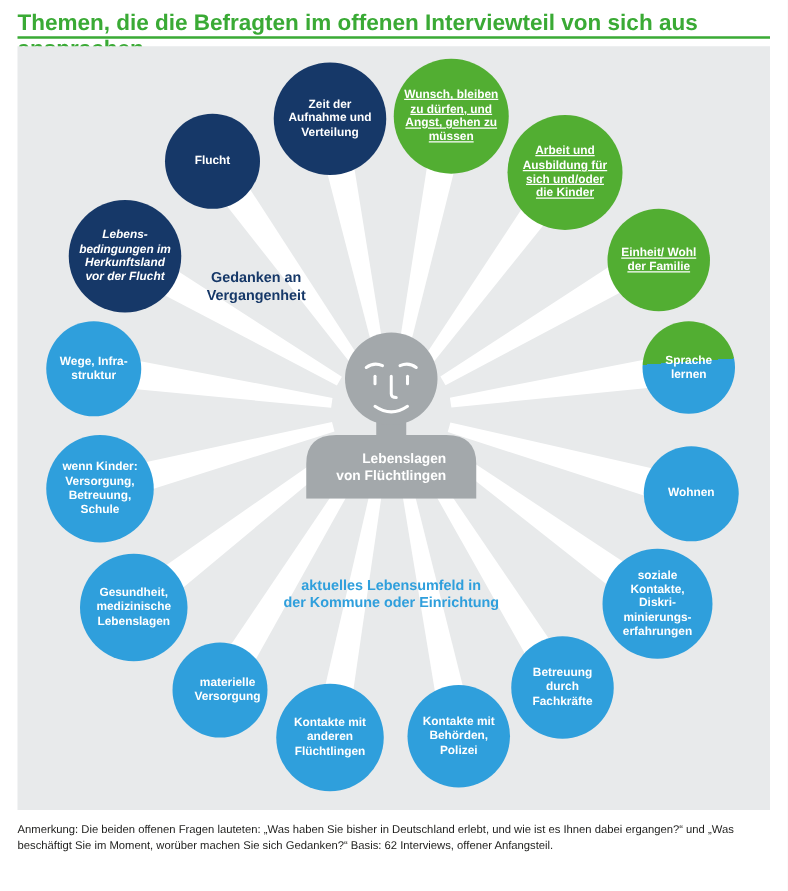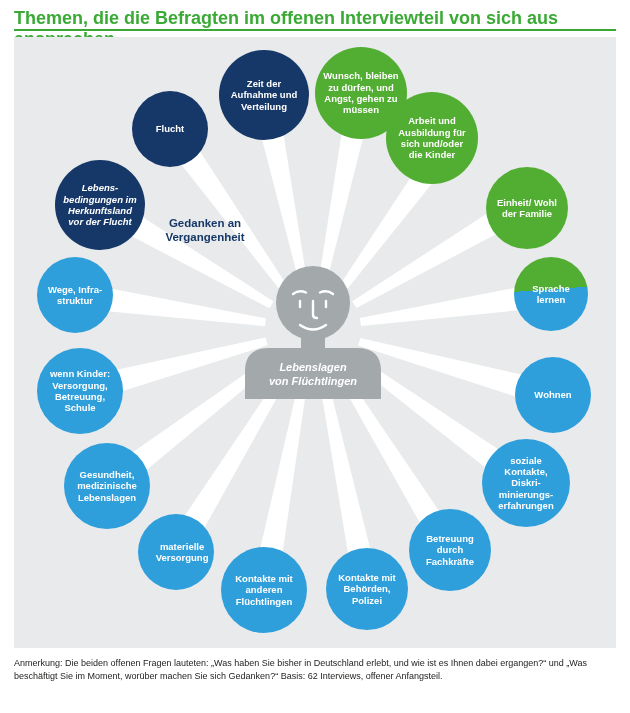--- a/index.html
+++ b/index.html
@@ -51,21 +51,21 @@
     box-sizing: border-box;
     z-index: 2;
   }
   .bubble span {
     display: block;
     width: 84%;
     hyphens: manual;
     overflow-wrap: break-word;
   }
   .cat-past    { background: var(--dark-blue, #163868); }
-  .cat-future  { background: var(--green, #52ae32); }
+  .cat-future  { background: var(--green, #52ae32); text-decoration: underline; }
   .cat-present { background: var(--light-blue, #2f9fdc); }
   .cat-mixed   { background: linear-gradient(176deg, var(--green, #52ae32) 0 44%, var(--light-blue, #2f9fdc) 44% 100%); }
   .group-label {
     position: absolute;
     transform: translate(-50%, -50%);
     font-weight: bold;
     font-size: 11.5px;
     line-height: 1.25;
     text-align: center;
     white-space: pre-line;
@@ -81,24 +81,23 @@
     z-index: 2;
   }
   .center-label {
     position: absolute;
     left: 299px; top: 338px;
     transform: translate(-50%, -50%);
     color: #ffffff;
     font-weight: bold;
     font-size: 11px;
     line-height: 1.25;
-    text-align: center;
+    text-align: right;
     white-space: pre-line;
     z-index: 3;
-    font-style: italic;
   }
   .note {
     position: absolute;
     left: 14px; top: 657px;
     width: 602px;
     font-size: 9px;
     line-height: 1.4;
     color: #1d1d1b;
   }
   .source {
@@ -138,21 +137,21 @@
         <polygon points="274.3,250.6 166.6,84.4 145.4,99.6 267.8,255.3" fill="#ffffff"></polygon>
       </svg>
 
     <div class="bubbles">
         <div class="bubble cat-past" style="left: 205px; top: 13px; height: 90px; width: 90px;">
           <span>Zeit der Aufnahme und Verteilung</span>
         </div>
         <div class="bubble cat-future" style="left: 301px; top: 10px; height: 92px; width: 92px;">
           <span>Wunsch, bleiben zu dürfen, und Angst, gehen zu müssen</span>
         </div>
-        <div class="bubble cat-future" style="left: 372px; top: 55px; height: 92px; width: 92px; justify-content: center;">
+        <div class="bubble cat-future" style="left: 392px; top: 55px; height: 92px; width: 92px; justify-content: center;">
           <span>Arbeit und Ausbildung für sich und/oder die Kinder</span>
         </div>
         <div class="bubble cat-future" style="left: 472px; top: 130px; height: 82px; width: 82px; align-items: center;">
           <span>Einheit/ Wohl der Familie</span>
         </div>
         <div class="bubble cat-mixed" style="left: 500px; top: 220px; height: 74px; width: 74px;">
           <span>Sprache lernen</span>
         </div>
         <div class="bubble cat-present" style="left: 501px; top: 320px; height: 76px; width: 76px;">
           <span>Wohnen</span>
@@ -184,20 +183,22 @@
         <div class="bubble cat-past" style="left: 41px; top: 123px; height: 90px; width: 90px; font-style: italic;">
           <span>Lebens­bedingungen im Herkunfts­land vor der Flucht</span>
         </div>
         <div class="bubble cat-past" style="left: 118px; top: 54px; height: 76px; width: 76px;">
           <span>Flucht</span>
         </div>
       </div>
 
     <div class="group-label group-past" style="left:191px; top:193px; width:140px;">Gedanken an
 Vergangenheit</div>
+    <div class="group-label group-present" style="left:299px; top:439px; width:220px;">aktuelles Lebensumfeld in
+der Kommune oder Einrichtung</div>
 
     <svg class="figure" viewBox="0 0 148 138" xmlns="http://www.w3.org/2000/svg">
       <rect x="62" y="70" width="24" height="28" fill="var(--figure-gray, #a3a8ab)"></rect>
       <circle cx="74" cy="42" r="37" fill="var(--figure-gray, #a3a8ab)"></circle>
       <path d="M 6 138 L 6 110 Q 6 87 30 87 L 118 87 Q 142 87 142 110 L 142 138 Z" fill="var(--figure-gray, #a3a8ab)"></path>
       <g stroke="#ffffff" stroke-width="2.4" fill="none" stroke-linecap="round">
         <path d="M 54 33 Q 60 28.5 67 31.5"></path>
         <path d="M 81 31.5 Q 88 28.5 94 33"></path>
         <path d="M 61 40 L 61 46"></path>
         <path d="M 87 40 L 87 46"></path>

